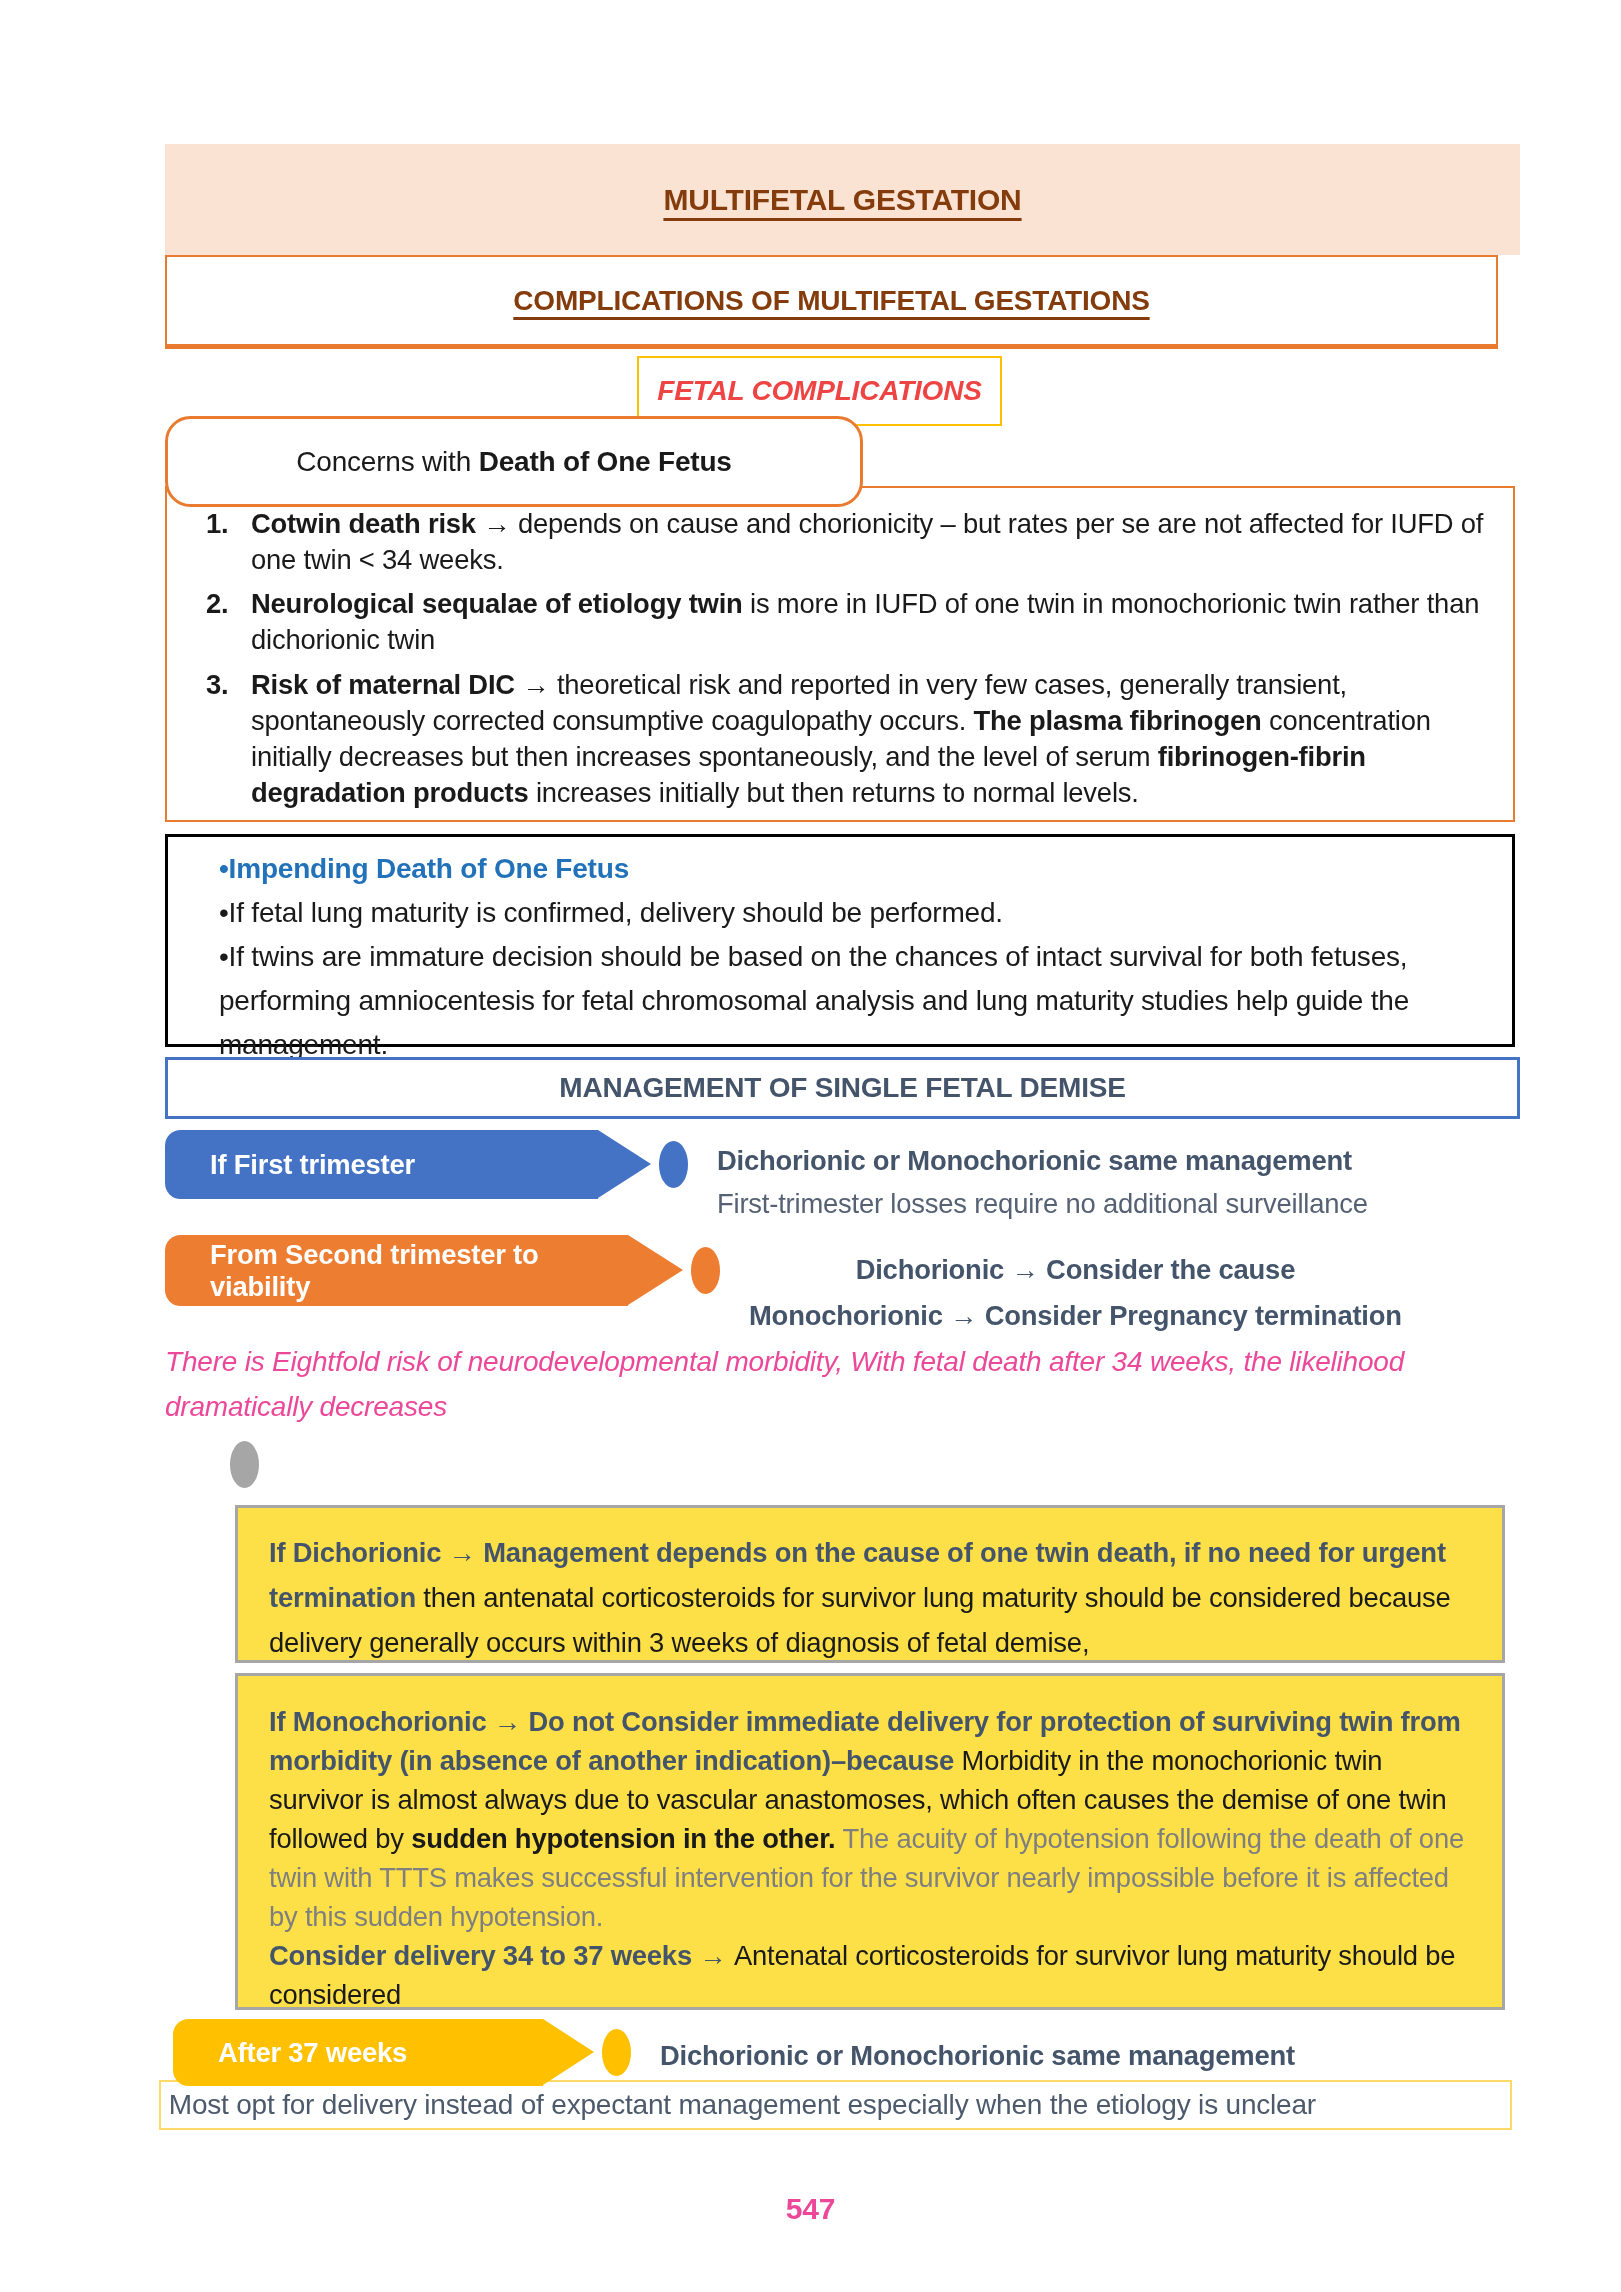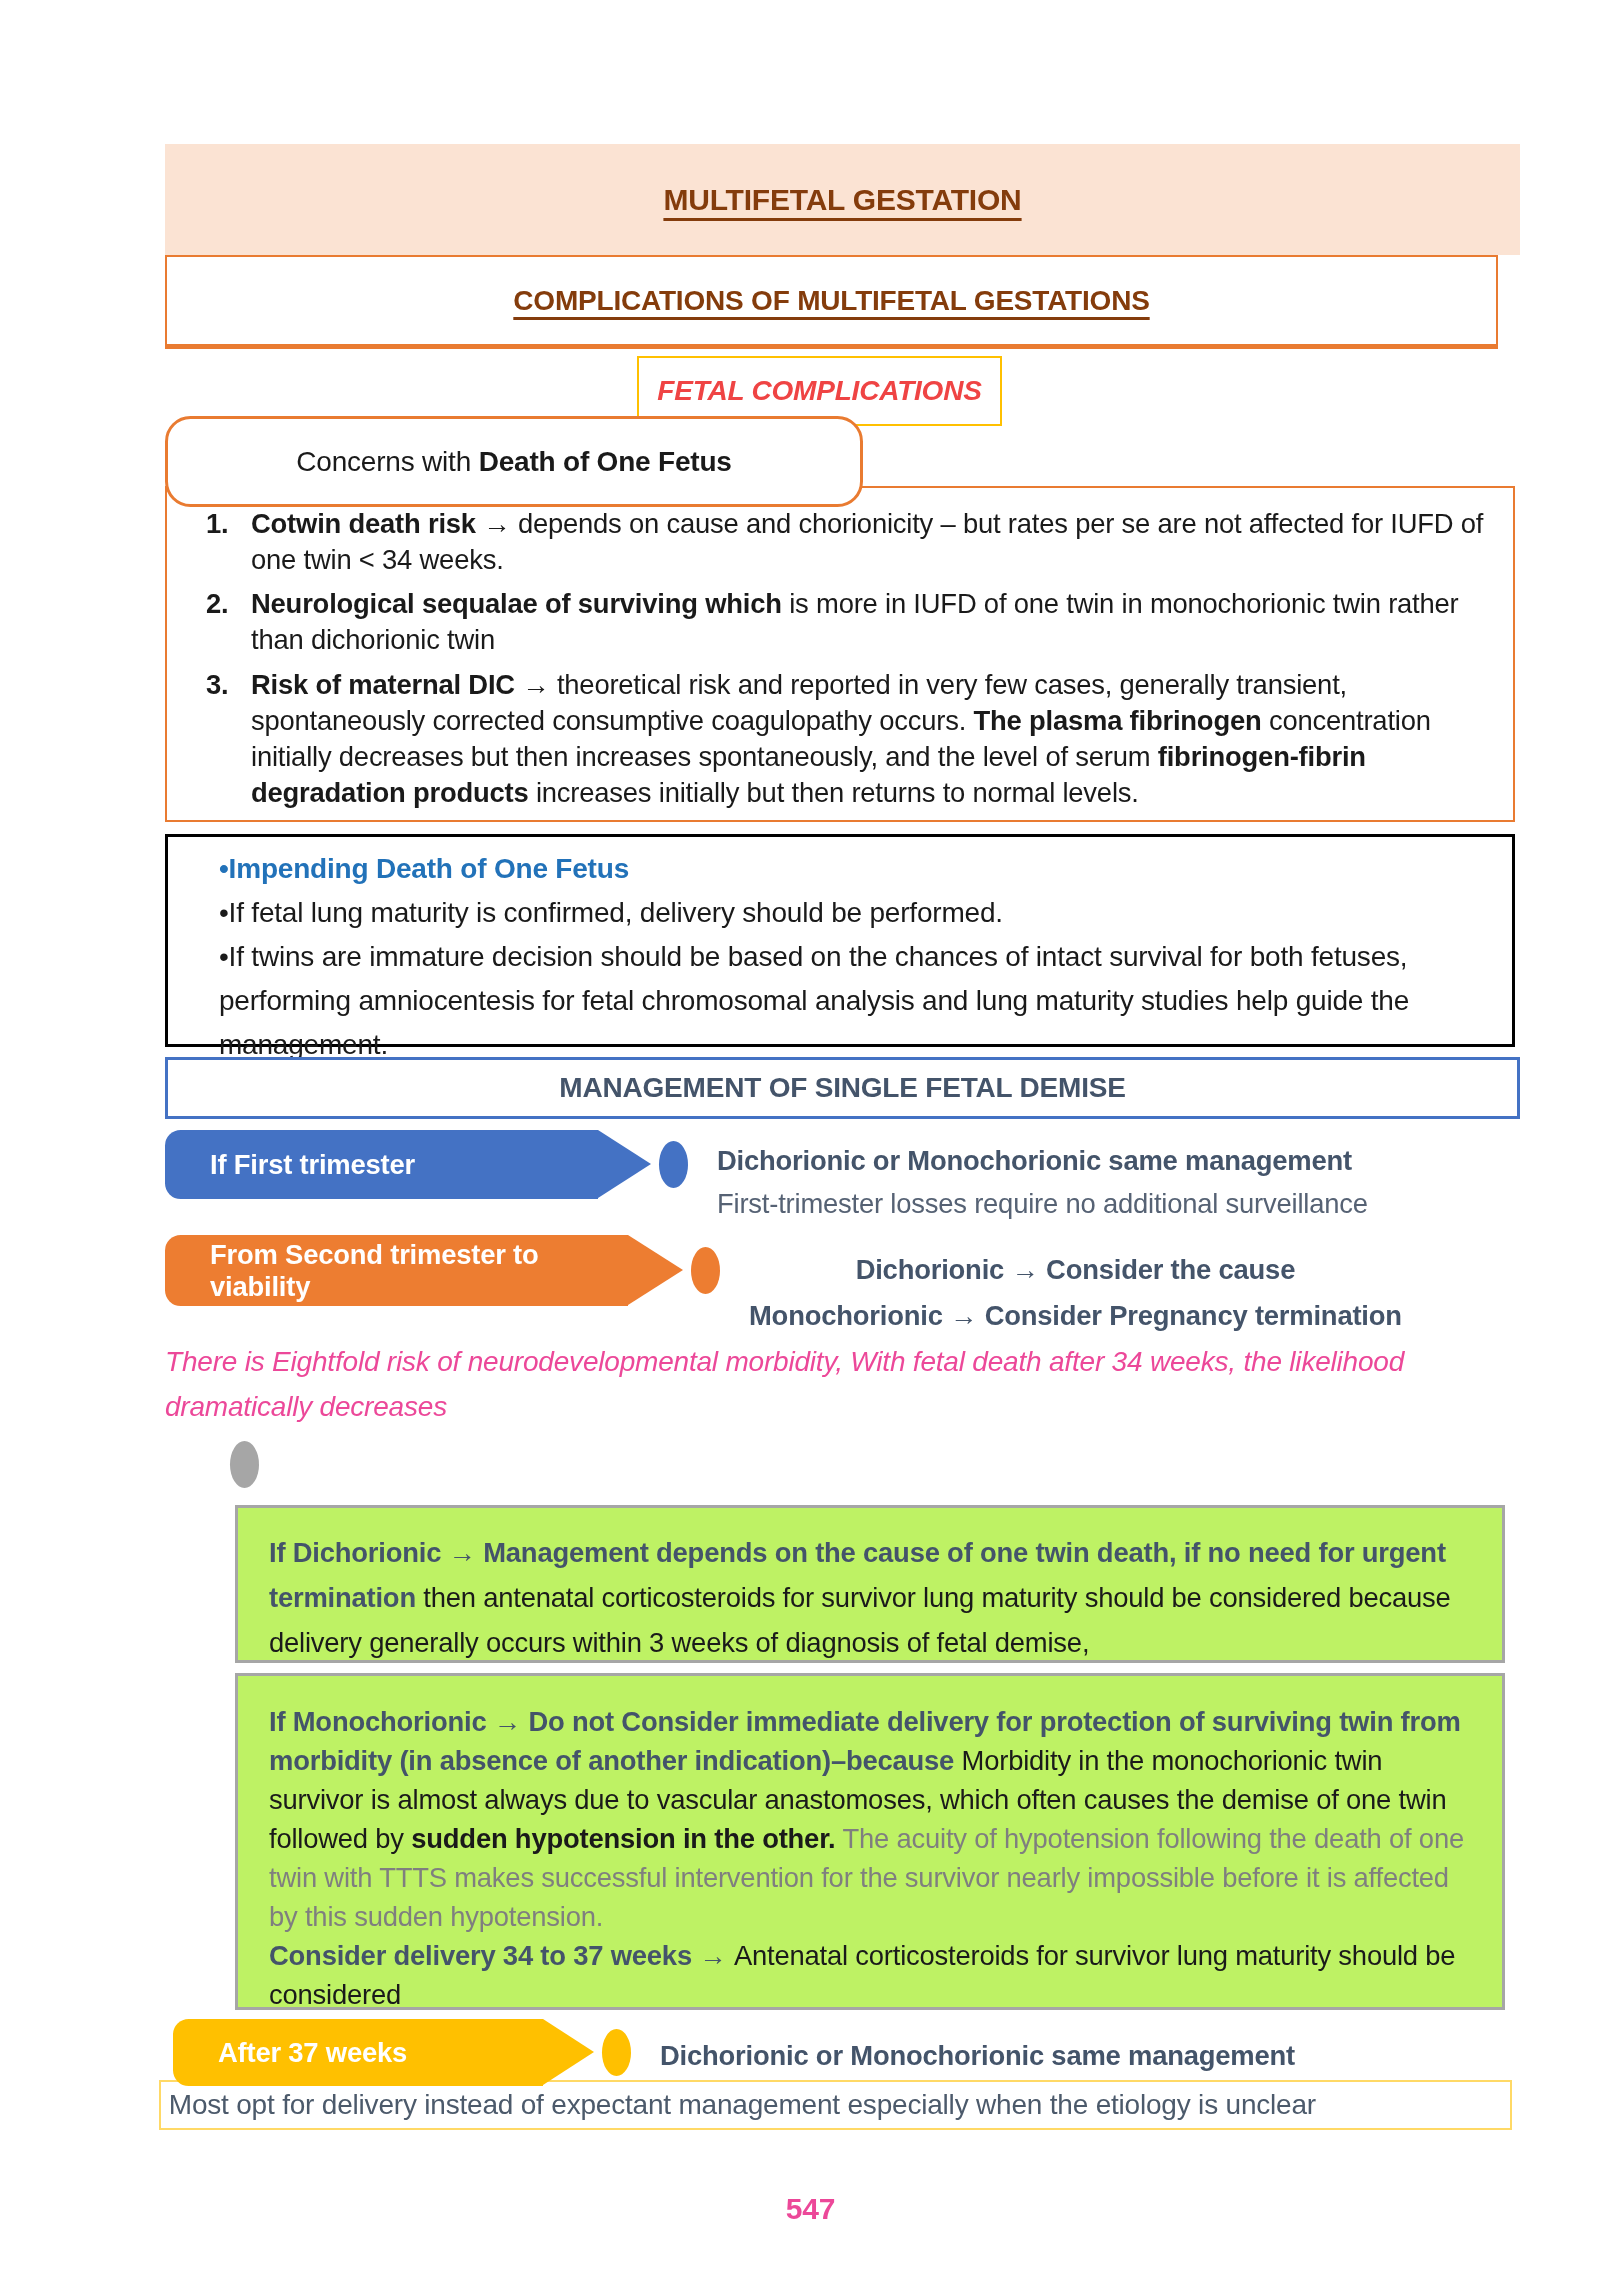--- a/index.html
+++ b/index.html
@@ -86,21 +86,21 @@
   .row3 .arrow{width:541px;height:67px;}
   .row4{top:2019px;left:165px;}
   .row4 .arrow{width:370px;height:67px;}
   .row4 .row-text{margin-top:14.7px;}
 
   
   .italic-note{top:1339px;left:165px;width:1362px;font-size:28px;line-height:45px;
     font-style:italic;color:#ec4899;}
 
   
-  .gray-box{left:235px;width:1270px;background:#bef264;border:3.9px solid #A6A6A6;
+  .gray-box{left:235px;width:1270px;background:#fde047;border:3.9px solid #A6A6A6;
     padding:21.6px 31px 9.8px 31px;font-size:27.4px;}
   .gray-box1{top:1505px;height:158px;line-height:45px;}
   .gray-box2{top:1673px;height:337px;line-height:39px;padding-top:25.5px;}
 
   
   .note-box{top:2080px;left:159px;width:1353px;height:50px;background:#fff;
     border:2px solid #FFD966;display:flex;align-items:center;padding:0 7.8px;
     font-size:28px;color:#4C5A6B;z-index:1;}
   .row4{z-index:2;padding-left:8px;}
 
@@ -133,21 +133,21 @@
     <span><span>Concerns with </span><span class="b">Death of One Fetus</span></span>
   </div>
 
   <div class="abs risks-box">
     <div class="risk-item">
       <span class="risk-num">1.</span>
       <div class="risk-text"><span class="b">Cotwin death risk → </span><span>depends on cause and chorionicity – but rates per se are not affected for IUFD of one twin &lt; 34 weeks.</span></div>
     </div>
     <div class="risk-item">
       <span class="risk-num">2.</span>
-      <div class="risk-text"><span class="b">Neurological sequalae of surviving which</span><span> is more in IUFD of one twin in monochorionic twin rather than dichorionic twin</span></div>
+      <div class="risk-text"><span class="b">Neurological sequalae of etiology twin</span><span> is more in IUFD of one twin in monochorionic twin rather than dichorionic twin</span></div>
     </div>
     <div class="risk-item">
       <span class="risk-num">3.</span>
       <div class="risk-text"><span class="b">Risk of maternal DIC → </span><span>theoretical risk and reported in very few cases, generally transient, spontaneously corrected consumptive coagulopathy occurs. </span><span class="b">The plasma fibrinogen</span><span> concentration initially decreases but then increases spontaneously, and the level of serum </span><span class="b">fibrinogen-fibrin degradation products</span><span> increases initially but then returns to normal levels.</span></div>
     </div>
   </div>
 
   <div class="abs imp-box">
     <div class="imp-title">•Impending Death of One Fetus</div>
     <div>•If fetal lung maturity is confirmed, delivery should be performed.</div>

